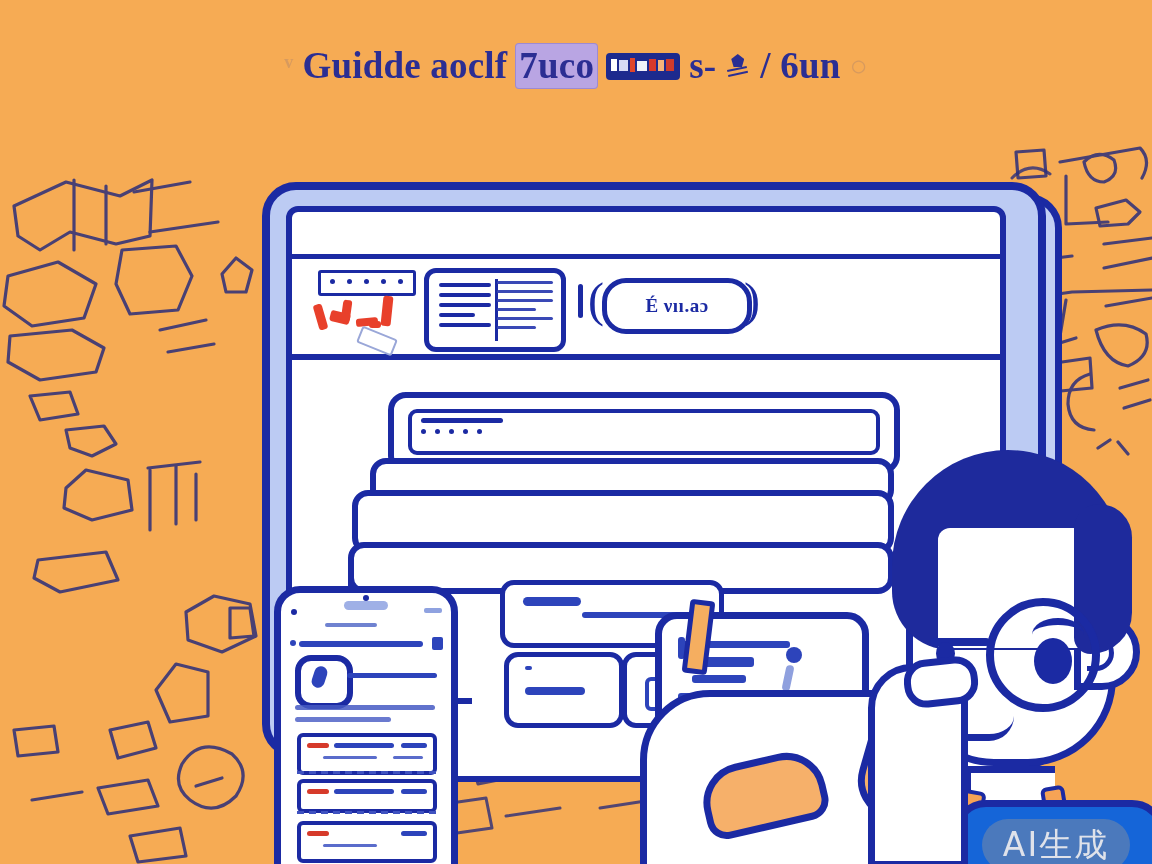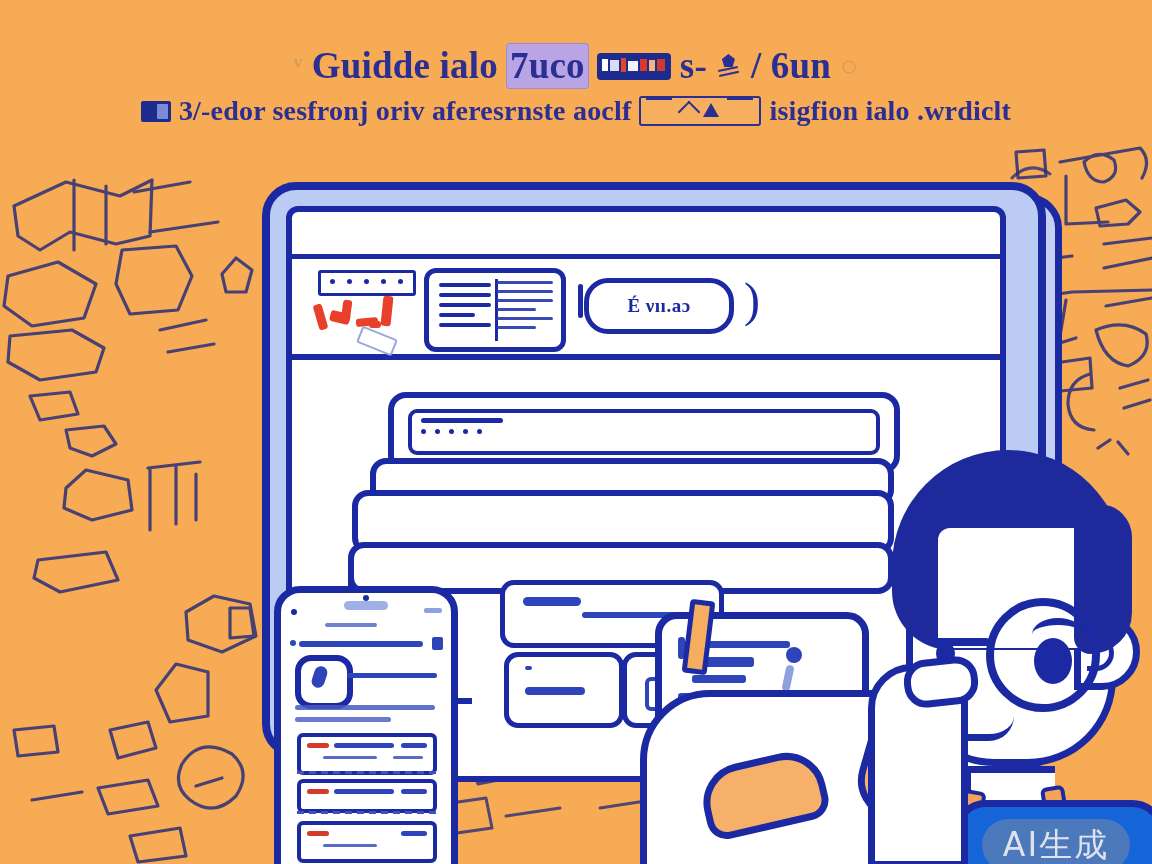--- a/index.html
+++ b/index.html
@@ -146,21 +146,21 @@
   .tb-card .col-l{position:absolute;left:10px;top:10px;width:52px;}
   .tb-card .col-r{position:absolute;right:8px;top:8px;width:56px;}
   .tb-card .ln{height:4px;background:#1b2aa3;border-radius:2px;margin-bottom:6px;}
   .tb-card .ln.s{width:70%;}
   .tb-card .ln.t{height:3px;background:#3a49b6;}
   .tb-card .divider{position:absolute;left:66px;top:6px;bottom:6px;width:3px;background:#1b2aa3;}
 
   .tb-sep{position:absolute;left:286px;top:30px;width:5px;height:34px;background:#1b2aa3;border-radius:3px;}
 
   .tb-pill{
-    position:absolute;left:292px;top:24px;width:140px;height:46px;
+    position:absolute;left:310px;top:24px;width:140px;height:46px;
     border:5px solid #1b2aa3;border-radius:24px;background:#fff;
     display:flex;align-items:center;justify-content:center;
     color:#1b2aa3;font-size:19px;font-weight:700;letter-spacing:.5px;
     font-family:"Liberation Serif", serif;
   }
   .tb-paren{
     position:absolute;top:22px;color:#1b2aa3;font-size:48px;line-height:48px;font-weight:400;
   }
   .tb-paren.l{left:296px;}
   .tb-paren.r{left:452px;}
@@ -425,46 +425,35 @@
       <path d="M430 806 L486 798 L492 828 L436 836 Z"></path>
       <path d="M506 816 L560 808"></path>
       <path d="M600 808 L652 800"></path>
       <path d="M1012 178 Q1030 160 1050 174"></path>
     </g>
   </svg>
 
   <div class="headline">
     <div class="hl-line1">
       <span class="hl-faint">ᵛ</span>
-      <span class="hl-seg">Guidde ialo</span>
+      <span class="hl-seg">Guidde aoclf</span>
       <span class="hl-seg hl-hilite">7uco</span>
       <span class="badge-img">
           <i></i>
           <i></i>
           <i></i>
           <i></i>
           <i></i>
           <i></i>
           <i></i>
         </span>
       <span class="hl-seg">s-</span>
       <span class="pen-glyph"></span>
       <span class="hl-seg">/ 6un</span>
       <span class="hl-faint">○</span>
-    </div>
-    <div class="hl-line2">
-      <span class="mini-icon"></span>
-      <span class="hl-seg">3/-edor sesfronj oriv aferesrnste aoclf</span>
-      <span class="badge-sketch">
-        <span class="l"></span>
-          <span class="arrow"></span>
-          <span class="tri"></span>
-          <span class="r"></span>
-      </span>
-      <span class="hl-seg">isigfion ialo .wrdiclt</span>
     </div>
   </div>
 
   <div class="monitor">
     <div class="shadow-frame"></div>
     <div class="frame"></div>
     <div class="screen">
 
       <div class="screen-topbar"></div>
 

